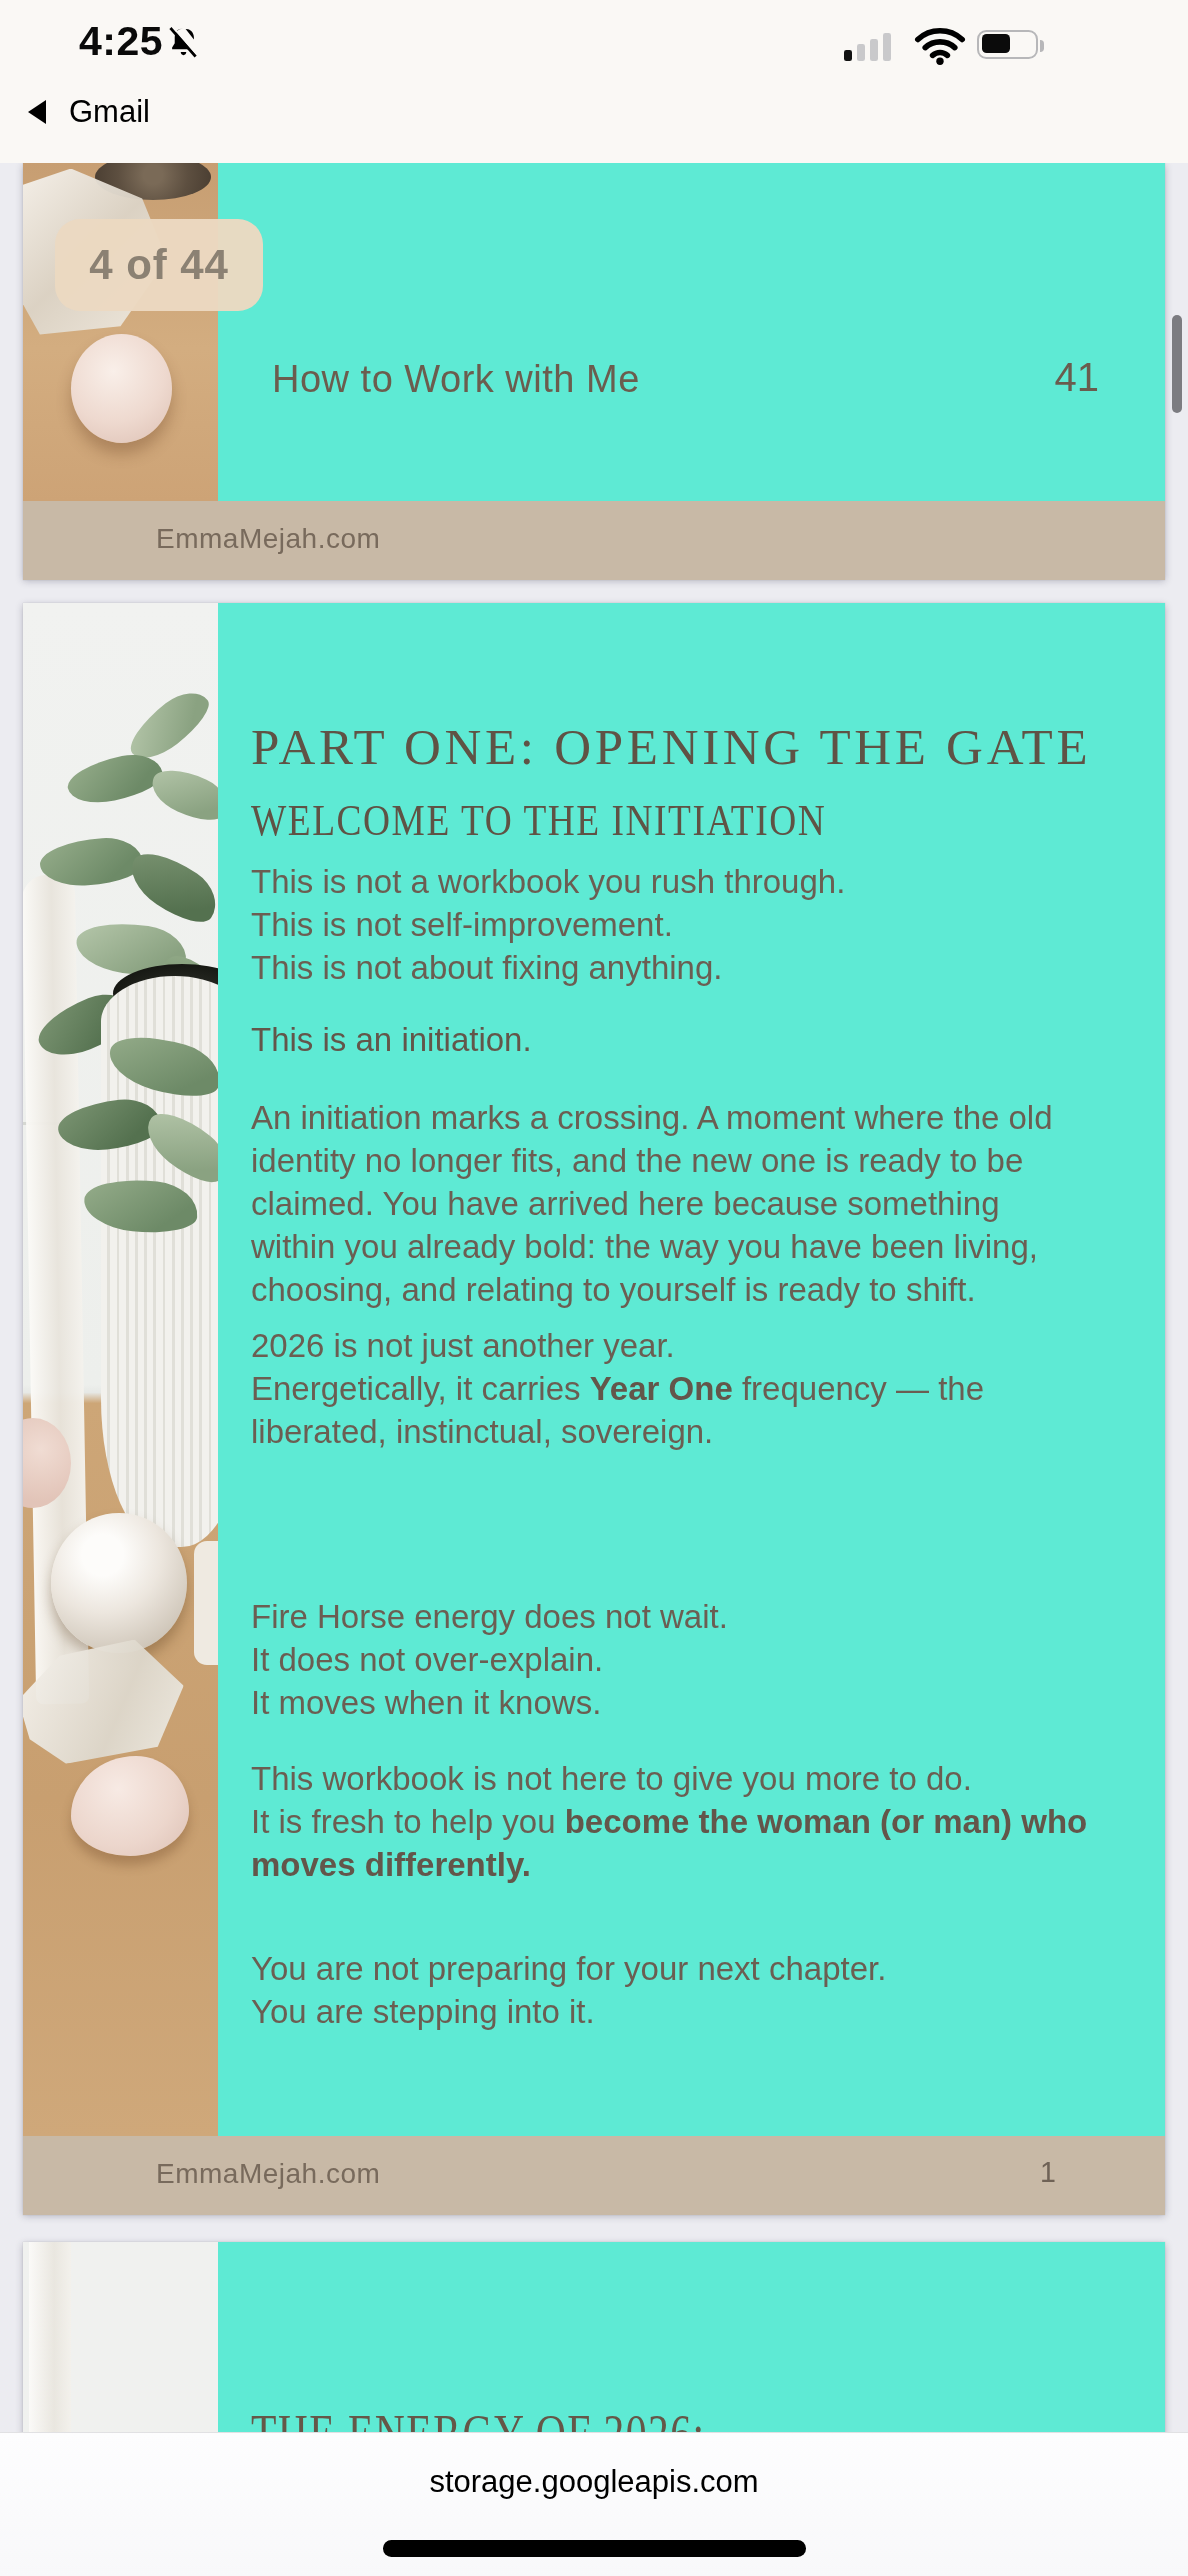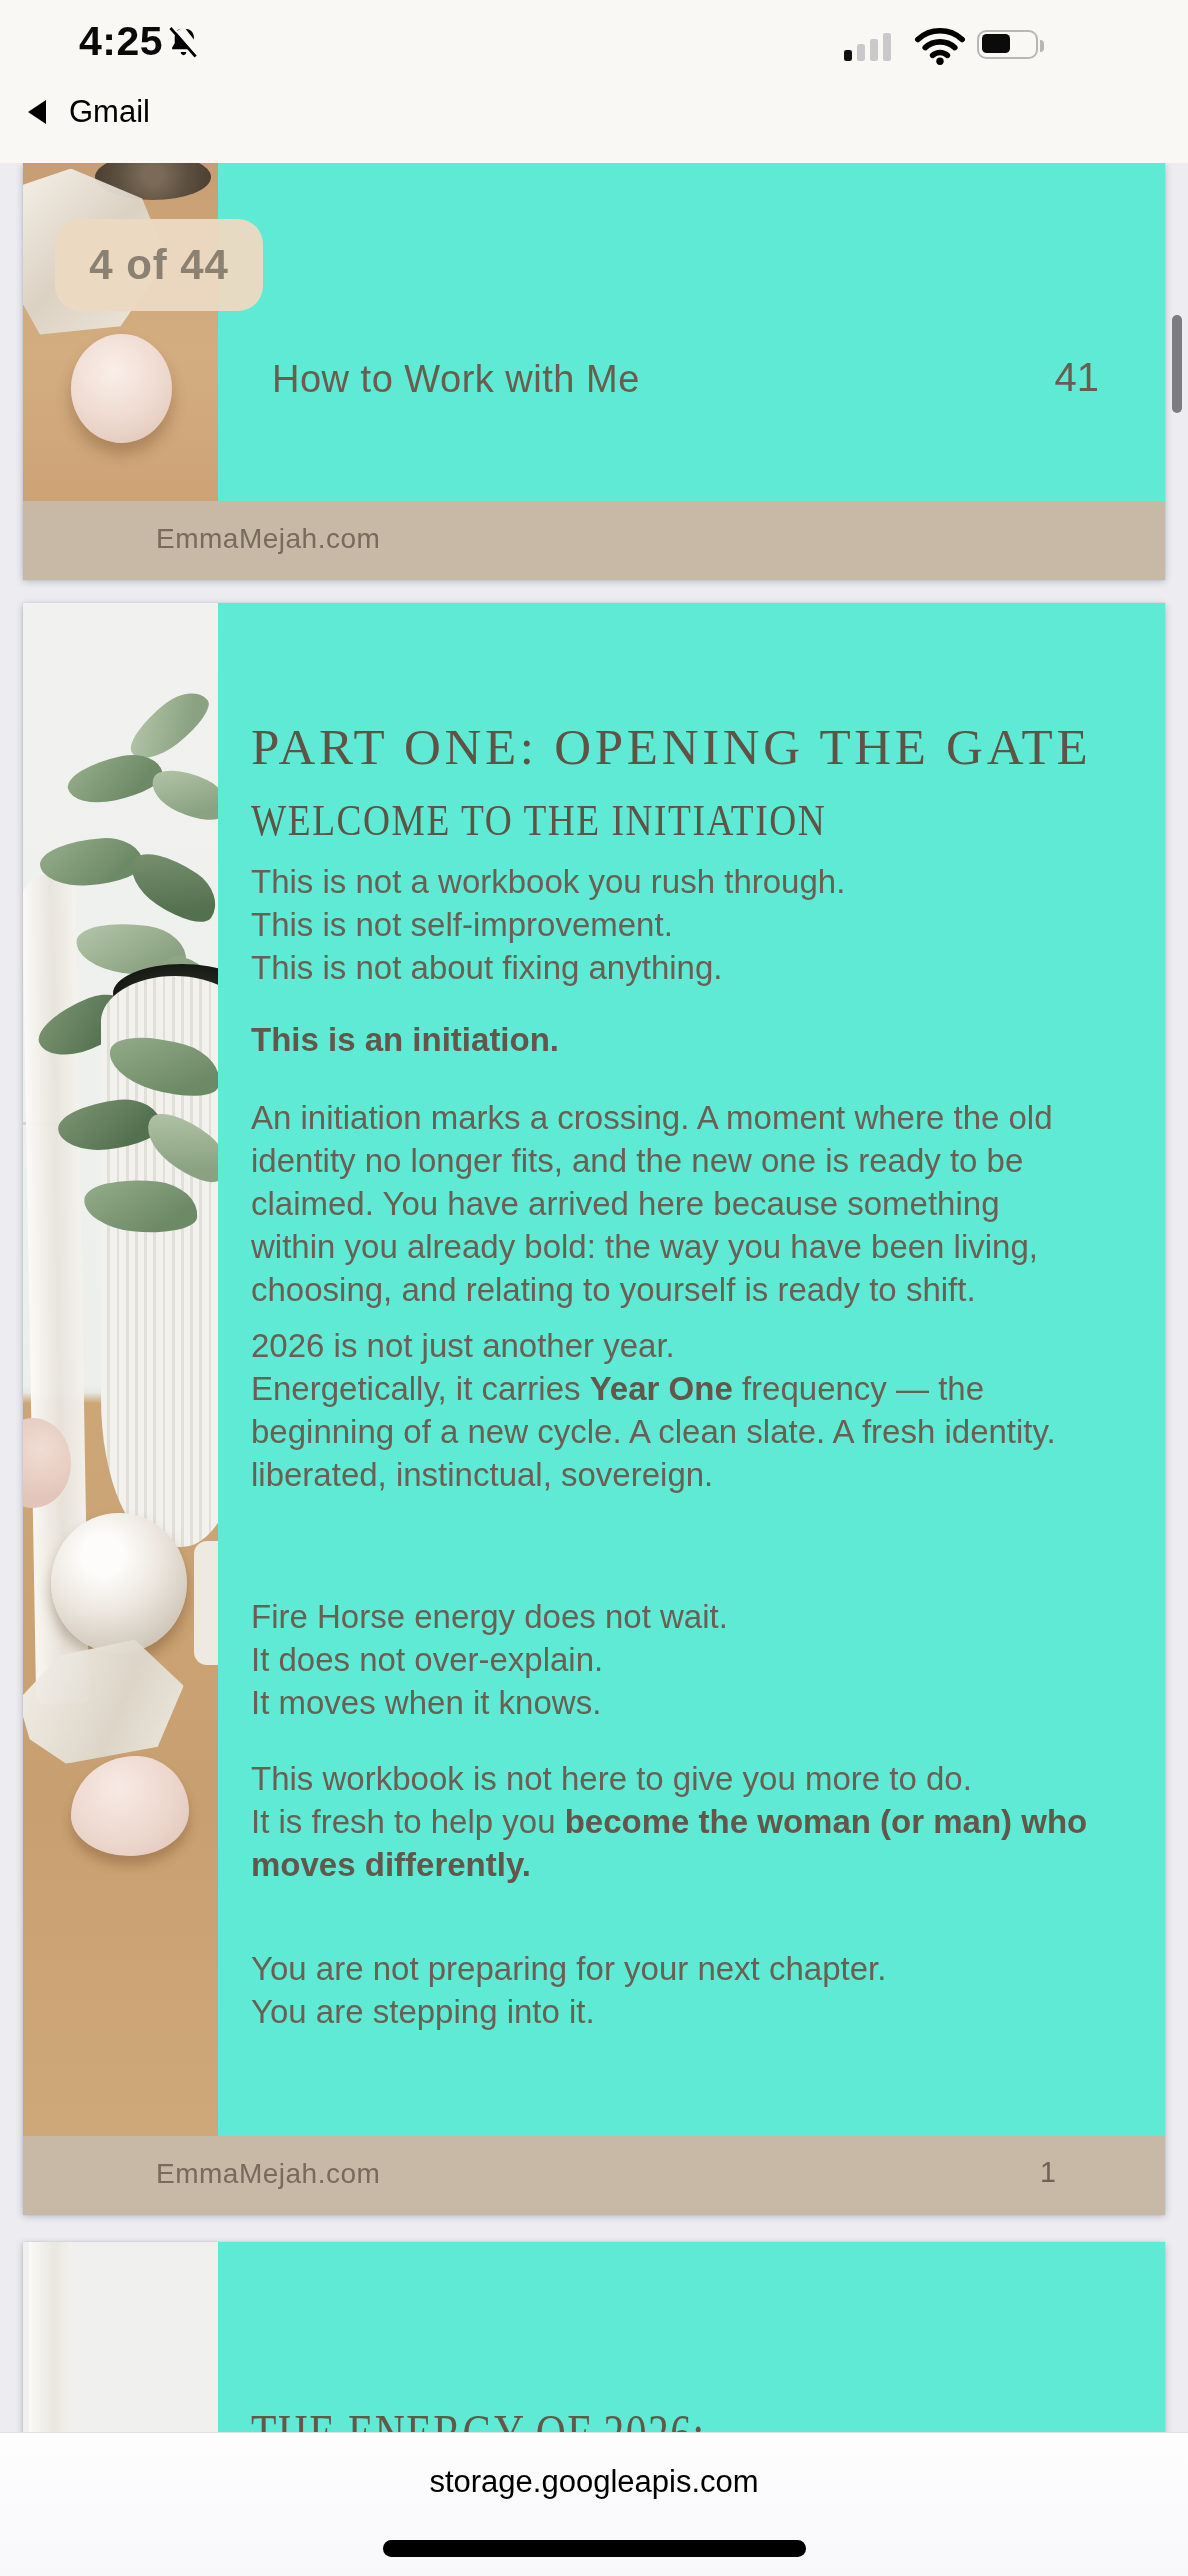--- a/index.html
+++ b/index.html
@@ -38,21 +38,21 @@
   .badge span{font-size:42px;font-weight:600;color:#8b8173;letter-spacing:0.9px;}
   
   .page2{top:440px;height:1612px;}
   .h1{position:absolute;left:228px;top:81px;font-family:"Liberation Serif",serif;font-size:51px;font-weight:500;color:#5f5345;
       letter-spacing:3.7px;white-space:nowrap;}
   .h2{position:absolute;left:228px;top:155px;font-family:"Liberation Serif",serif;font-size:44px;font-weight:500;color:#5f5345;
       letter-spacing:1.8px;white-space:nowrap;transform:scaleX(.85);transform-origin:left top;}
   .para{position:absolute;left:228px;width:866px;color:#6b5e52;font-size:33px;}
   .para .line{white-space:nowrap;height:43px;line-height:43px;overflow:hidden;}
   .para .b{font-weight:700;color:#63564a;}
-  .pa1{top:257px;} .pa2{top:415px;} .pa2 .line span{font-weight:700;} .pa3{top:493px;}
+  .pa1{top:257px;} .pa2{top:415px;} .pa2 .line span{font-weight:400;} .pa3{top:493px;}
   .pa4{top:721px;} .pa5{top:992px;} .pa6{top:1154px;} .pa7{top:1344px;}
   
   .page3{top:2079px;height:387px;}
   .h3{position:absolute;left:228px;top:127px;font-family:"Liberation Serif",serif;font-size:52px;font-weight:500;color:#655748;
       letter-spacing:1.8px;white-space:nowrap;transform:scaleX(.8);transform-origin:left top;}
   
   .sbar{position:absolute;left:1172px;top:152px;width:10px;height:98px;border-radius:5.5px;background:#7c7c81;}
   
   .bottom{position:absolute;left:0;top:2432px;width:1188px;height:144px;
           background:linear-gradient(180deg,#fdfdfe 0%,#f8f8fa 100%);border-top:0.9px solid rgba(0,0,0,.09);z-index:30;}
@@ -185,21 +185,20 @@
       <div class="para pa3">
           <div class="line"><span>An initiation marks a crossing. A moment where the old</span></div>
           <div class="line"><span>identity no longer fits, and the new one is ready to be</span></div>
           <div class="line"><span>claimed. You have arrived here because something</span></div>
           <div class="line"><span>within you already bold: the way you have been living,</span></div>
           <div class="line"><span>choosing, and relating to yourself is ready to shift.</span></div>
         </div>
       <div class="para pa4">
           <div class="line"><span>2026 is not just another year.</span></div>
           <div class="line"><span>Energetically, it carries </span><span class="b">Year One</span><span> frequency — the</span></div>
-          <div class="line"><span>beginning of a new cycle. A clean slate. A fresh identity.</span></div>
           <div class="line"><span>liberated, instinctual, sovereign.</span></div>
         </div>
       <div class="para pa5">
           <div class="line"><span>Fire Horse energy does not wait.</span></div>
           <div class="line"><span>It does not over-explain.</span></div>
           <div class="line"><span>It moves when it knows.</span></div>
         </div>
       <div class="para pa6">
           <div class="line"><span>This workbook is not here to give you more to do.</span></div>
           <div class="line"><span>It is fresh to help you </span><span class="b">become the woman (or man) who</span></div>

